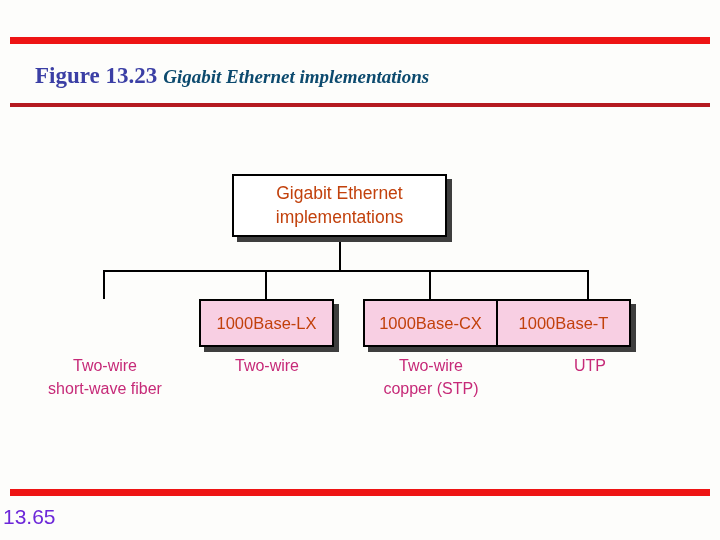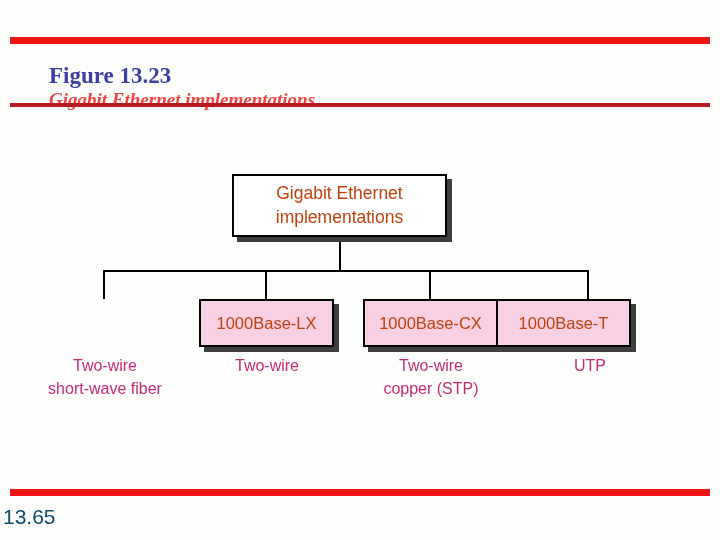--- a/index.html
+++ b/index.html
@@ -22,35 +22,34 @@
   .bar-bottom { top: 489px; height: 7px; }
   .rule-thin  { top: 103px; height: 4px; background: #b51b20; }
 
   .title-row {
     position: absolute;
     left: 35px;
     top: 63px;
     display: flex;
     align-items: baseline;
     white-space: nowrap;
-    flex-direction: column;
   }
   .fig-label {
     font-family: "Liberation Serif", serif;
     font-weight: bold;
     font-size: 23px;
     color: #3b3fa5;
   }
   .fig-caption {
     font-family: "Liberation Serif", serif;
     font-weight: bold;
     font-style: italic;
     font-size: 19px;
-    color: #ef4444;
-    margin-left: 14px;
+    color: #0c4a6e;
+    margin-left: 6px;
   }
 
   .node {
     position: absolute;
     border: 2px solid #000;
     box-shadow: 5px 5px 0 #3e3e3e;
     display: flex;
     align-items: center;
     justify-content: center;
     text-align: center;
@@ -102,21 +101,21 @@
   .desc-1 { left: 15px; }
   .desc-2 { left: 177px; }
   .desc-3 { left: 341px; }
   .desc-4 { left: 500px; }
 
   .page-number {
     position: absolute;
     left: 3px;
     top: 505px;
     font-size: 21px;
-    color: #0c4a6e;
+    color: #6d28d9;
   }
 </style>
 </head>
 <body>
 
 <div class="slide">
 
   <div class="bar bar-top"></div>
 
   <div class="title-row">

